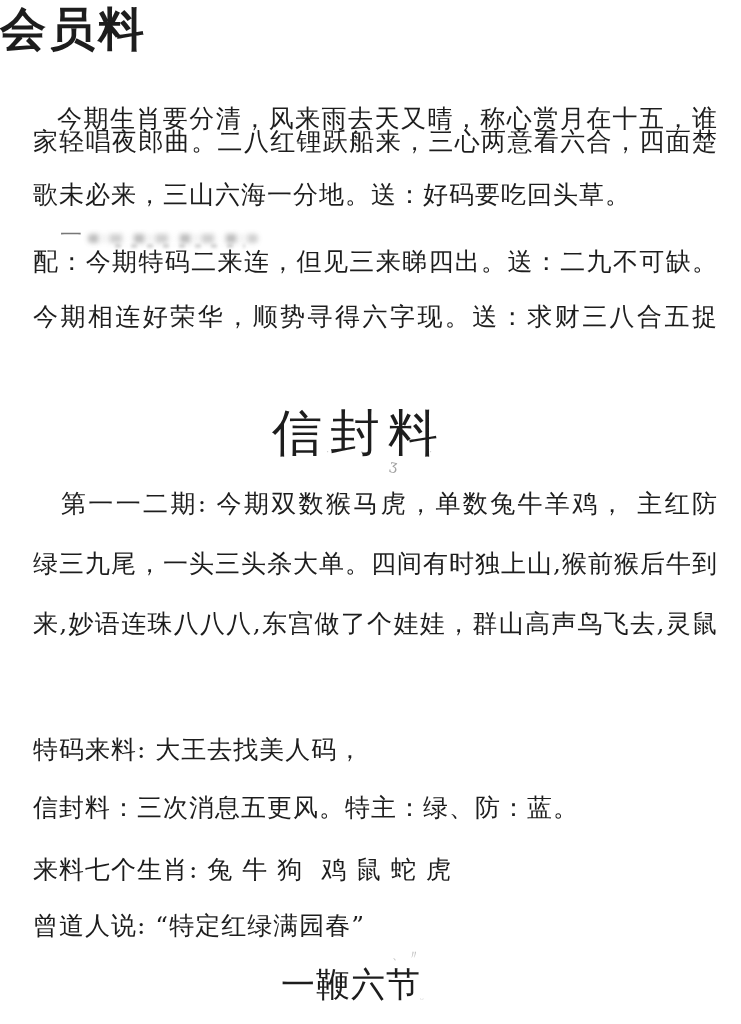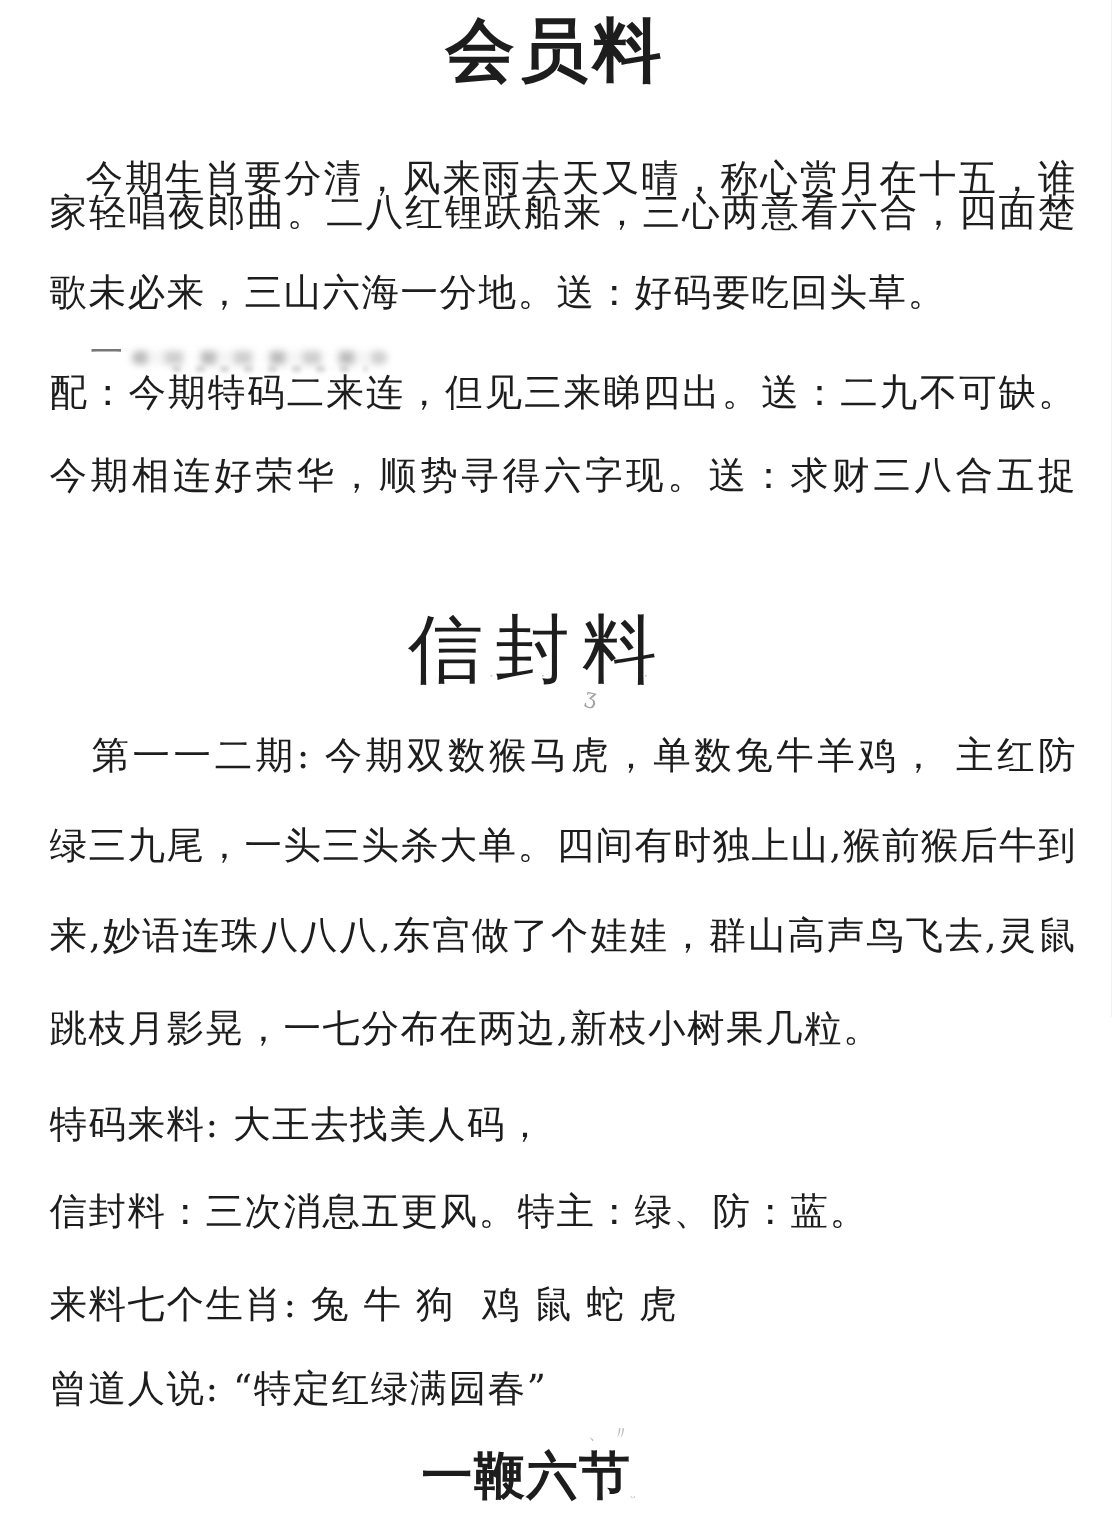--- a/index.html
+++ b/index.html
@@ -15,25 +15,26 @@
     background: #ffffff;
     overflow: hidden;
     font-family: "DejaVu Serif", "Liberation Serif", serif;
     color: #1d1d1d;
   }
   .doc-title {
     position: absolute;
     top: 6px;
     left: 0;
     width: 741px;
-    text-align: center;
+    text-align: left;
     font-size: 46px;
     font-weight: 600;
     letter-spacing: 3px;
     line-height: 1.2;
+    font-family: Liberation Mono, monospace;
   }
   .line {
     position: absolute;
     left: 33px;
     width: 684px;
     font-size: 25px;
     line-height: 1.3;
     white-space: pre;
     letter-spacing: 1px;
   }
@@ -52,21 +53,21 @@
     font-size: 50px;
     font-weight: 500;
     letter-spacing: 8px;
     line-height: 1.1;
   }
   .footer-title {
     position: absolute;
     top: 966px;
     left: 281px;
     font-size: 34px;
-    font-weight: 700;
+    font-weight: 400;
     letter-spacing: 1px;
     line-height: 1.1;
   }
   
   .smudge {
     position: absolute;
     top: 224px;
     left: 60px;
     width: 210px;
     height: 26px;
@@ -134,21 +135,20 @@
   <div class="line just" style="top:301px">今期相连好荣华，顺势寻得六字现。送：求财三八合五捉</div>
 
   <div class="envelope-heading">信封料</div>
 
   <span class="artifact dots-row">· ·   ·</span>
   <span class="artifact squiggle">ʒ</span>
 
   <div class="line just ind2" style="top:488px">第一一二期: 今期双数猴马虎，单数兔牛羊鸡， 主红防</div>
   <div class="line just" style="top:548px">绿三九尾，一头三头杀大单。四间有时独上山,猴前猴后牛到</div>
   <div class="line just" style="top:608px">来,妙语连珠八八八,东宫做了个娃娃，群山高声鸟飞去,灵鼠</div>
-  <div class="line" style="top:670px">跳枝月影晃，一七分布在两边,新枝小树果几粒。</div>
 
   <div class="line" style="top:734px">特码来料: 大王去找美人码，</div>
   <div class="line" style="top:792px">信封料：三次消息五更风。特主：绿、防：蓝。</div>
   <div class="line" style="top:854px">来料七个生肖: 兔 牛 狗  鸡 鼠 蛇 虎</div>
   <div class="line" style="top:910px">曾道人说: “特定红绿满园春”</div>
 
   <span class="artifact footer-marks">、 〃</span>
   <div class="footer-title">一鞭六节</div>
   <span class="artifact footer-speck">ᵕ</span>
 

